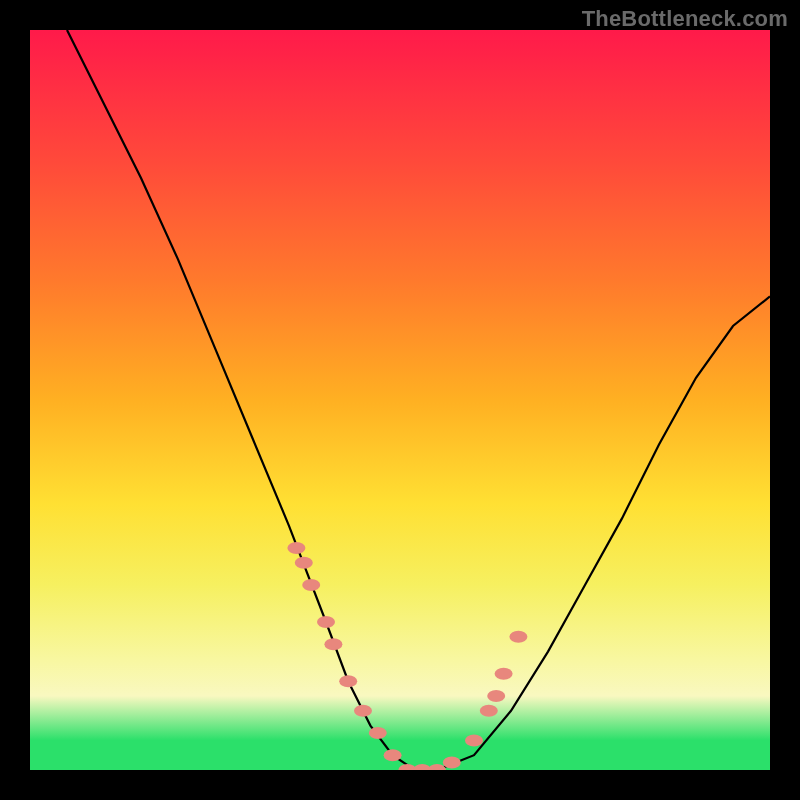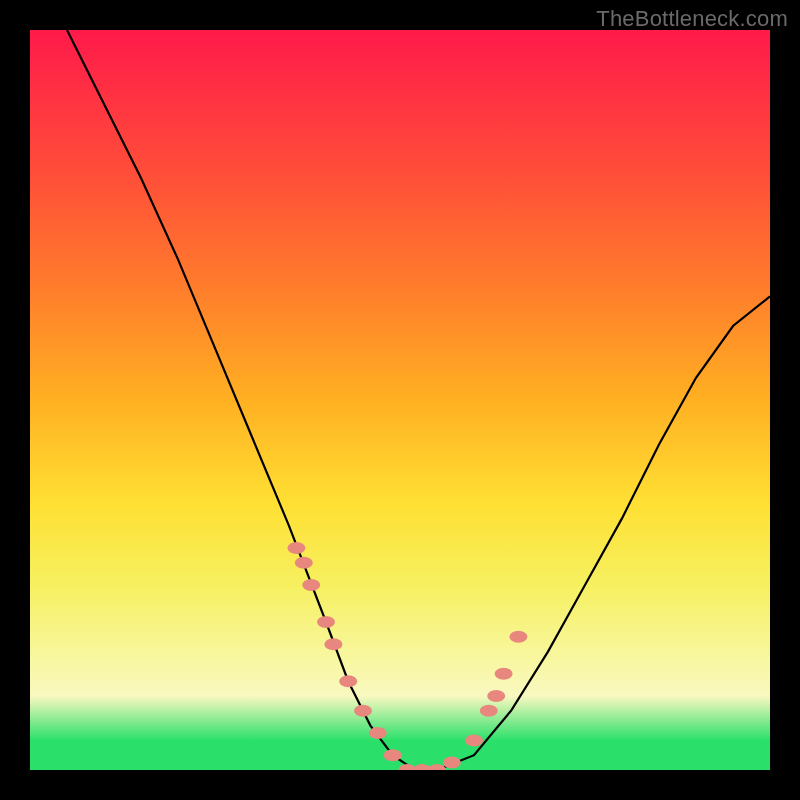--- a/index.html
+++ b/index.html
@@ -38,21 +38,21 @@
       #2be06a 96%,
       #2be06a 100%
     );
   }
   .watermark {
     position: absolute;
     top: 6px;
     right: 12px;
     color: #6a6a6a;
     font-size: 22px;
-    font-weight: 400;
+    font-weight: 700;
     letter-spacing: 0.2px;
   }
   svg.curve {
     position: absolute;
     left: 0;
     top: 0;
     width: 740px;
     height: 740px;
   }
   .curve-main {

